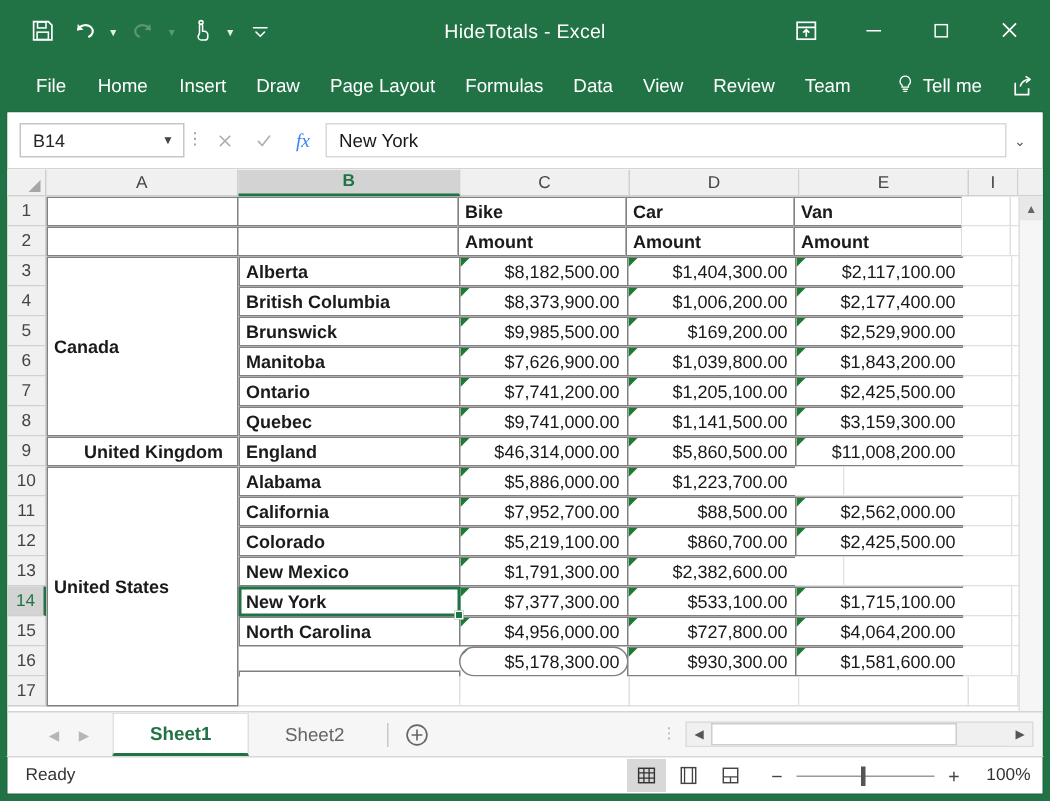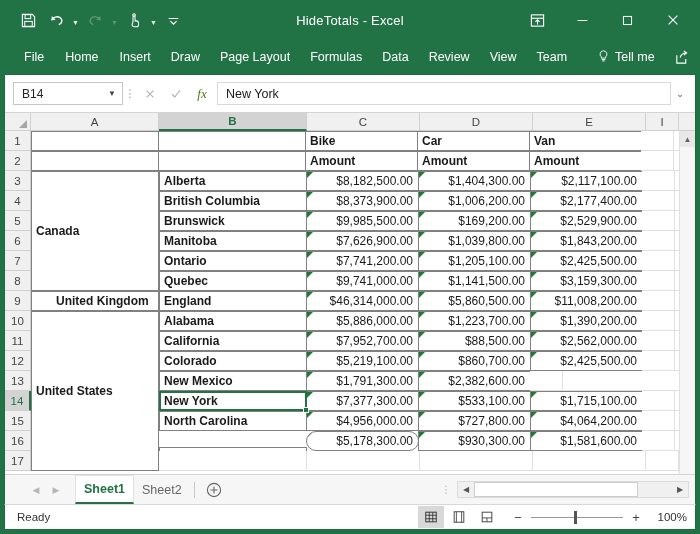--- a/index.html
+++ b/index.html
@@ -109,21 +109,21 @@
     width: 14px; height: 24px;
     display: flex; align-items: center; justify-content: center;
     color: #9a9a9a; font-size: 11px; line-height: 5px;
   }
   .fb-actions { display: flex; align-items: center; gap: 0; }
   .fb-btn {
     width: 26px; height: 24px;
     display: flex; align-items: center; justify-content: center;
     color: #b0b0b0;
   }
-  .fb-btn.fx { color: #4d7c0f; font-style: italic; font-size: 13px; font-family: "Liberation Serif", serif; }
+  .fb-btn.fx { color: #3b82f6; font-style: italic; font-size: 13px; font-family: "Liberation Serif", serif; }
   .fb-input {
     flex: 1 1 auto; height: 23px;
     border: 1px solid #d8d8d8;
     border-left: 1px solid #d8d8d8;
     display: flex; align-items: center;
     padding: 0 6px 0 8px;
     font-size: 12.5px; color: #1a1a1a;
     margin-left: 2px;
   }
   .fb-expand {
@@ -245,21 +245,21 @@
   .sheetbar {
     height: 30px; flex: 0 0 30px;
     background: #f6f6f6;
     display: flex; align-items: center;
     border-top: 1px solid #d4d4d4;
     padding-left: 6px;
   }
   .navarrows { display: flex; align-items: center; gap: 2px; padding: 0 10px 0 16px; }
   .navarrow { width: 18px; height: 20px; display: flex; align-items: center; justify-content: center; color: #b6b6b6; font-size: 9px; }
   .tab {
-    height: 29px; padding: 0 8px;
+    height: 29px; padding: 0 24px;
     display: flex; align-items: center;
     font-size: 12.5px; color: #666;
   }
   .tab.active {
     background: #fff; color: #217346; font-weight: bold;
     border-top: 1px solid #e0e0e0;
     border-left: 1px solid #e0e0e0;
     border-right: 1px solid #e0e0e0;
     border-bottom: 2px solid #217346;
   }
@@ -379,22 +379,22 @@
   </div>
 
   <div class="ribbon">
     <div class="rtab">File</div>
     <div class="rtab home">Home</div>
     <div class="rtab">Insert</div>
     <div class="rtab">Draw</div>
     <div class="rtab">Page Layout</div>
     <div class="rtab">Formulas</div>
     <div class="rtab">Data</div>
+    <div class="rtab">View</div>
     <div class="rtab">Review</div>
-    <div class="rtab">View</div>
     <div class="rtab">Team</div>
     <div class="tellme">
       <span>
         <svg width="13" height="14" viewBox="0 0 16 16">
             <path d="M8 1.6 a4.2 4.2 0 0 1 2.6 7.5 v1.5 h-5.2 v-1.5 A4.2 4.2 0 0 1 8 1.6 z" fill="none" stroke="#fff" stroke-width="1.1"></path>
             <path d="M6.2 12.3 h3.6 M6.8 14 h2.4" stroke="#fff" stroke-width="1.1" stroke-linecap="round"></path>
           </svg>
       </span>
       <span>Tell me</span>
     </div>
@@ -644,24 +644,20 @@
                 <span>Alabama</span>
               </div>
               <div class="cell bordered num" style="width: 113px; flex: 0 0 113px;">
                 <span class="tri"></span>
                 <span>$5,886,000.00</span>
               </div>
               <div class="cell bordered num" style="width: 113px; flex: 0 0 113px;">
                 <span class="tri"></span>
                 <span>$1,223,700.00</span>
               </div>
-              <div class="cell bordered num" style="width: 113px; flex: 0 0 113px;">
-                <span class="tri"></span>
-                <span>$1,390,200.00</span>
-              </div>
               <div class="cell " style="width: 33px; flex: 0 0 33px;"></div>
               <div class="cell" style="flex: 1 1 auto;"></div>
             </div>
             <div class="cellrow">
               <div class="cell " style="width: 128px; flex: 0 0 128px;"></div>
               <div class="cell bordered bold lbl" style="width: 148px; flex: 0 0 148px;">
                 <span>California</span>
               </div>
               <div class="cell bordered num" style="width: 113px; flex: 0 0 113px;">
                 <span class="tri"></span>

